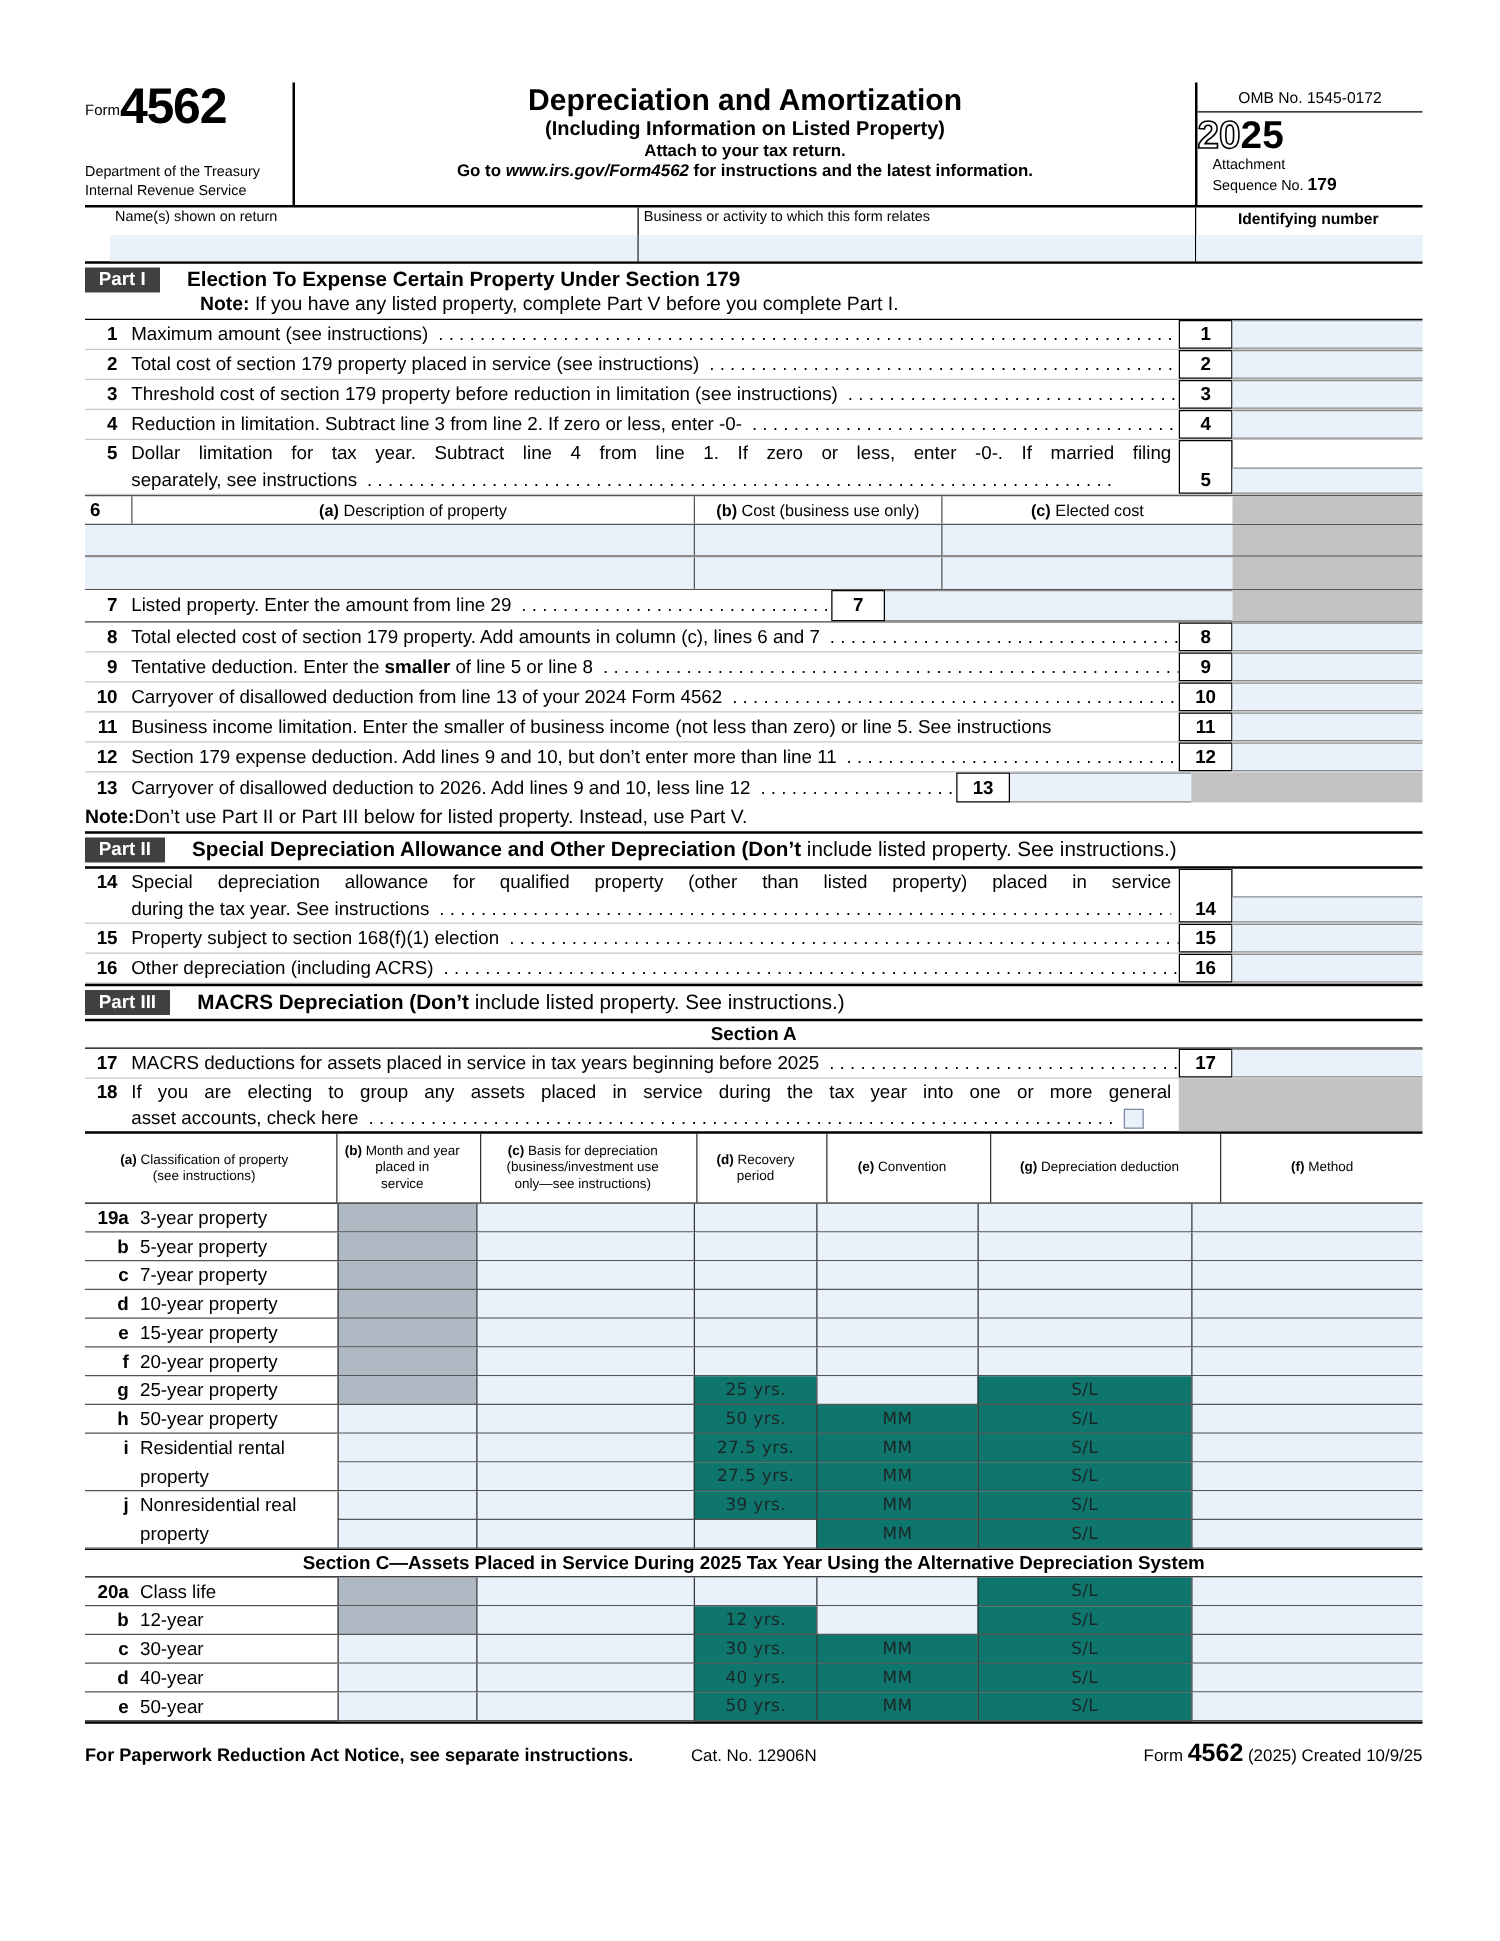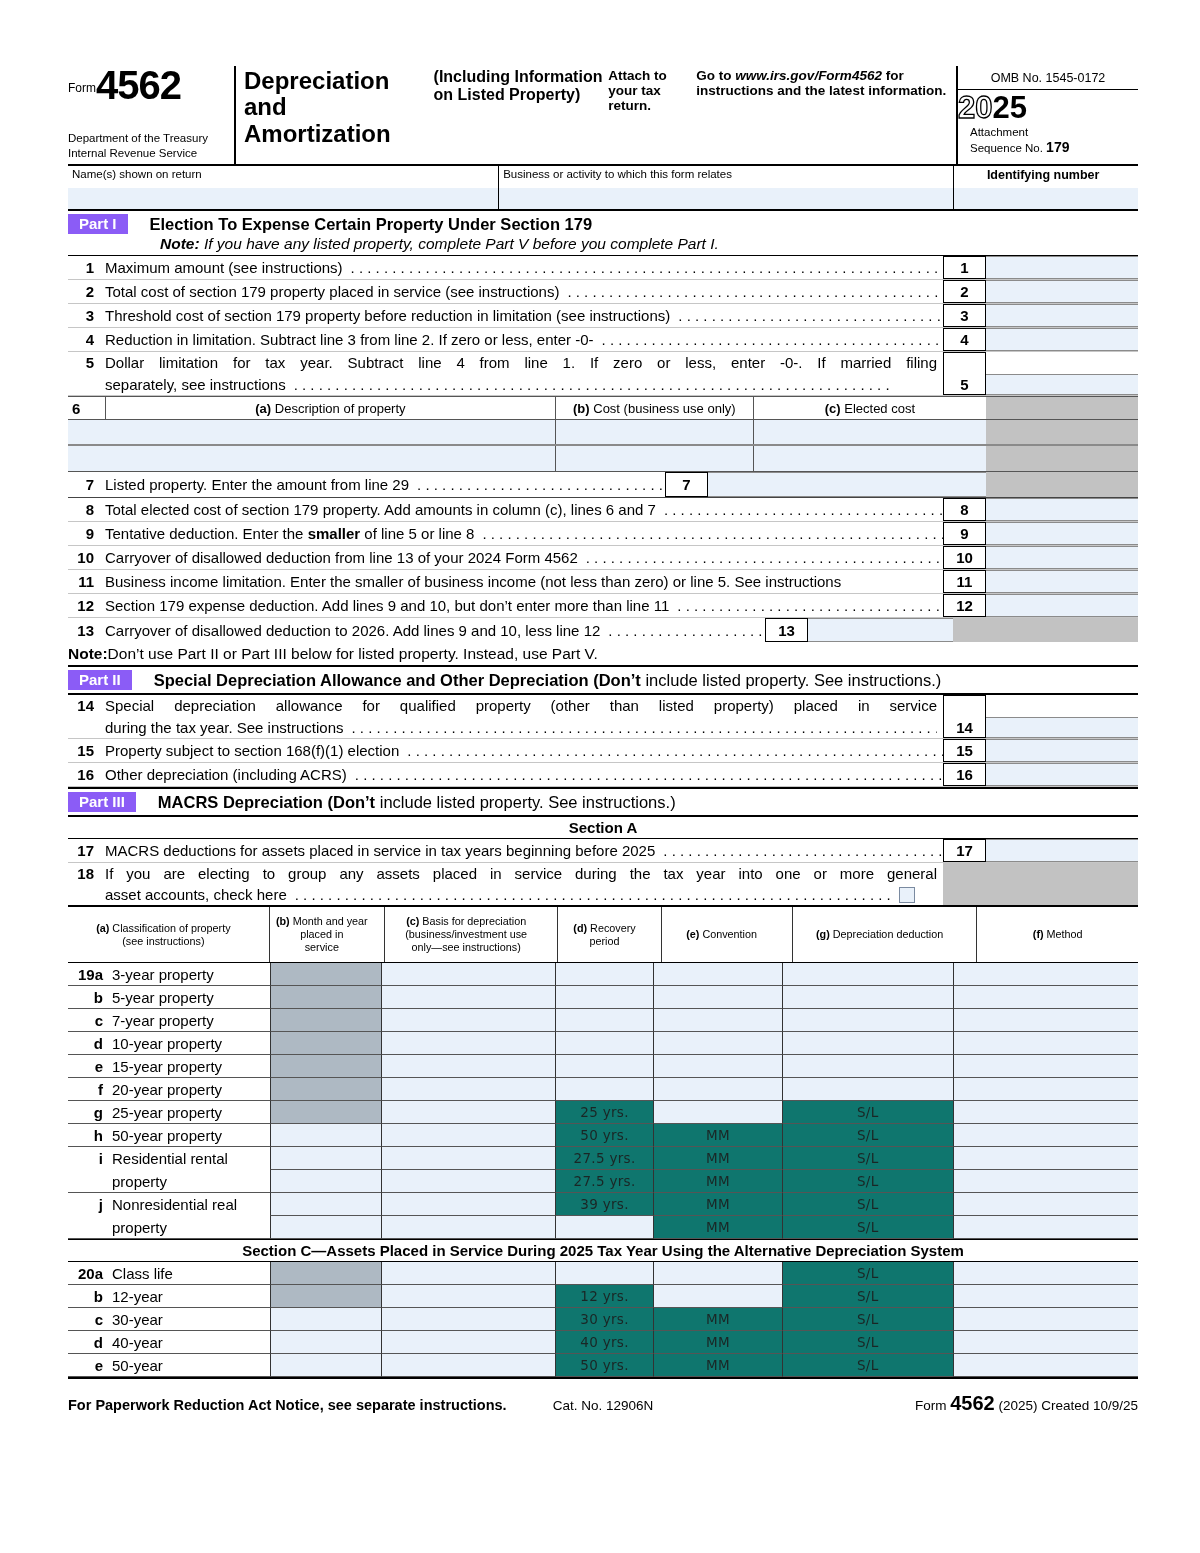--- a/index.html
+++ b/index.html
@@ -12,51 +12,51 @@
        font-family:"Liberation Sans",sans-serif;color:#000;}
   .page{padding:66px 62px 0 68px;}
 
   
   .hdr{display:flex;height:98px;}
   .h-left{width:168px;border-right:2px solid #000;display:flex;flex-direction:column;justify-content:space-between;padding:2px 6px 4px 0;}
   .formline{display:flex;align-items:flex-end;}
   .form-word{font-size:12px;padding-bottom:7px;}
   .form-no{font-size:40px;font-weight:bold;line-height:.85;letter-spacing:-1px;}
   .agency{font-size:11.5px;line-height:1.25;}
-  .h-center{flex:1;display:flex;flex-direction:row;justify-content:space-between;padding:2px 8px 20px;}
+  .h-center{flex:1;text-align:center;display:flex;flex-direction:column;justify-content:space-between;padding:2px 8px 20px;}
   .h-title{font-size:24px;font-weight:bold;line-height:1.1;}
   .h-sub{font-size:16px;font-weight:bold;}
   .h-attach{font-size:13.5px;font-weight:bold;}
   .h-goto{font-size:13.5px;font-weight:bold;}
   .h-goto i{font-style:italic;}
   .h-right{width:182px;border-left:2px solid #000;display:flex;flex-direction:column;}
   .omb{font-size:12.5px;text-align:center;padding:5px 2px 4px;border-bottom:1px solid #000;}
   .year{text-align:left;font-size:31px;font-weight:800;line-height:1.05;padding-top:2px;}
   .yr-o{color:#fff;-webkit-text-stroke:1.3px #000;}
   .attach-seq{font-size:11.5px;line-height:1.2;padding:1px 0 3px 12px;}
   .seq-no{font-weight:bold;font-size:14px;}
 
   
   .idrow{display:flex;height:45px;border-top:2px solid #000;}
   .idcell{position:relative;}
-  .idc1{width:40.2%;}
+  .idc1{width:40.2%;margin-left:20px;}
   .idc2{width:42.5%;border-left:1px solid #000;}
   .idc3{width:17.3%;border-left:1.5px solid #000;}
   .idcell .lbl{font-size:11.5px;padding:2px 0 0 4px;}
   .idc3 .lbl{font-weight:bold;font-size:12.5px;margin-left:29px;}
   .idcell .inp{position:absolute;left:0;right:0;bottom:0;height:21px;background:var(--blue);}
 
   
   .p1wrap{border-top:2px solid #000;border-bottom:1.5px solid #000;padding:3px 0 2px;}
   .partbar{display:flex;align-items:center;}
   .pbar23{border-top:2px solid #000;border-bottom:2px solid #000;padding:3px 0;}
-  .partbox{background:#8b5cf6;color:#fff;font-weight:bold;font-size:15px;padding:1px 11px 2px;margin-right:22px;white-space:nowrap;}
+  .partbox{background:#404040;color:#fff;font-weight:bold;font-size:15px;padding:1px 11px 2px;margin-right:22px;white-space:nowrap;}
   .parttitle{font-size:16.5px;font-weight:bold;white-space:nowrap;}
   .parttitle .reg{font-weight:normal;}
-  .p1note{padding-left:92px;font-size:15.5px;margin-top:1px;font-style:italic;}
+  .p1note{padding-left:92px;font-size:15.5px;margin-top:1px;}
 
   
   .lrow{display:flex;align-items:stretch;height:24px;border-bottom:1px solid #c6c6c6;font-size:15px;}
   .lnum{width:26px;text-align:right;font-weight:bold;margin-right:11px;flex:none;align-self:center;}
   .ltxt{flex:none;white-space:nowrap;align-self:center;}
   .leader{flex:1 1 0;overflow:hidden;white-space:nowrap;padding:0 8px;align-self:center;min-width:0;}
   .leader::after{content:". . . . . . . . . . . . . . . . . . . . . . . . . . . . . . . . . . . . . . . . . . . . . . . . . . . . . . . . . . . . . . . . . . . . . . . .";}
   .lspace{flex:1 1 0;}
   .numbox{width:43px;flex:none;border:1px solid #000;background:#fff;display:flex;align-items:center;justify-content:center;font-weight:bold;font-size:15px;}
   .entry{width:152px;flex:none;background:var(--blue);border-top:1px solid #8b8b8b;border-bottom:1px solid #8b8b8b;}

